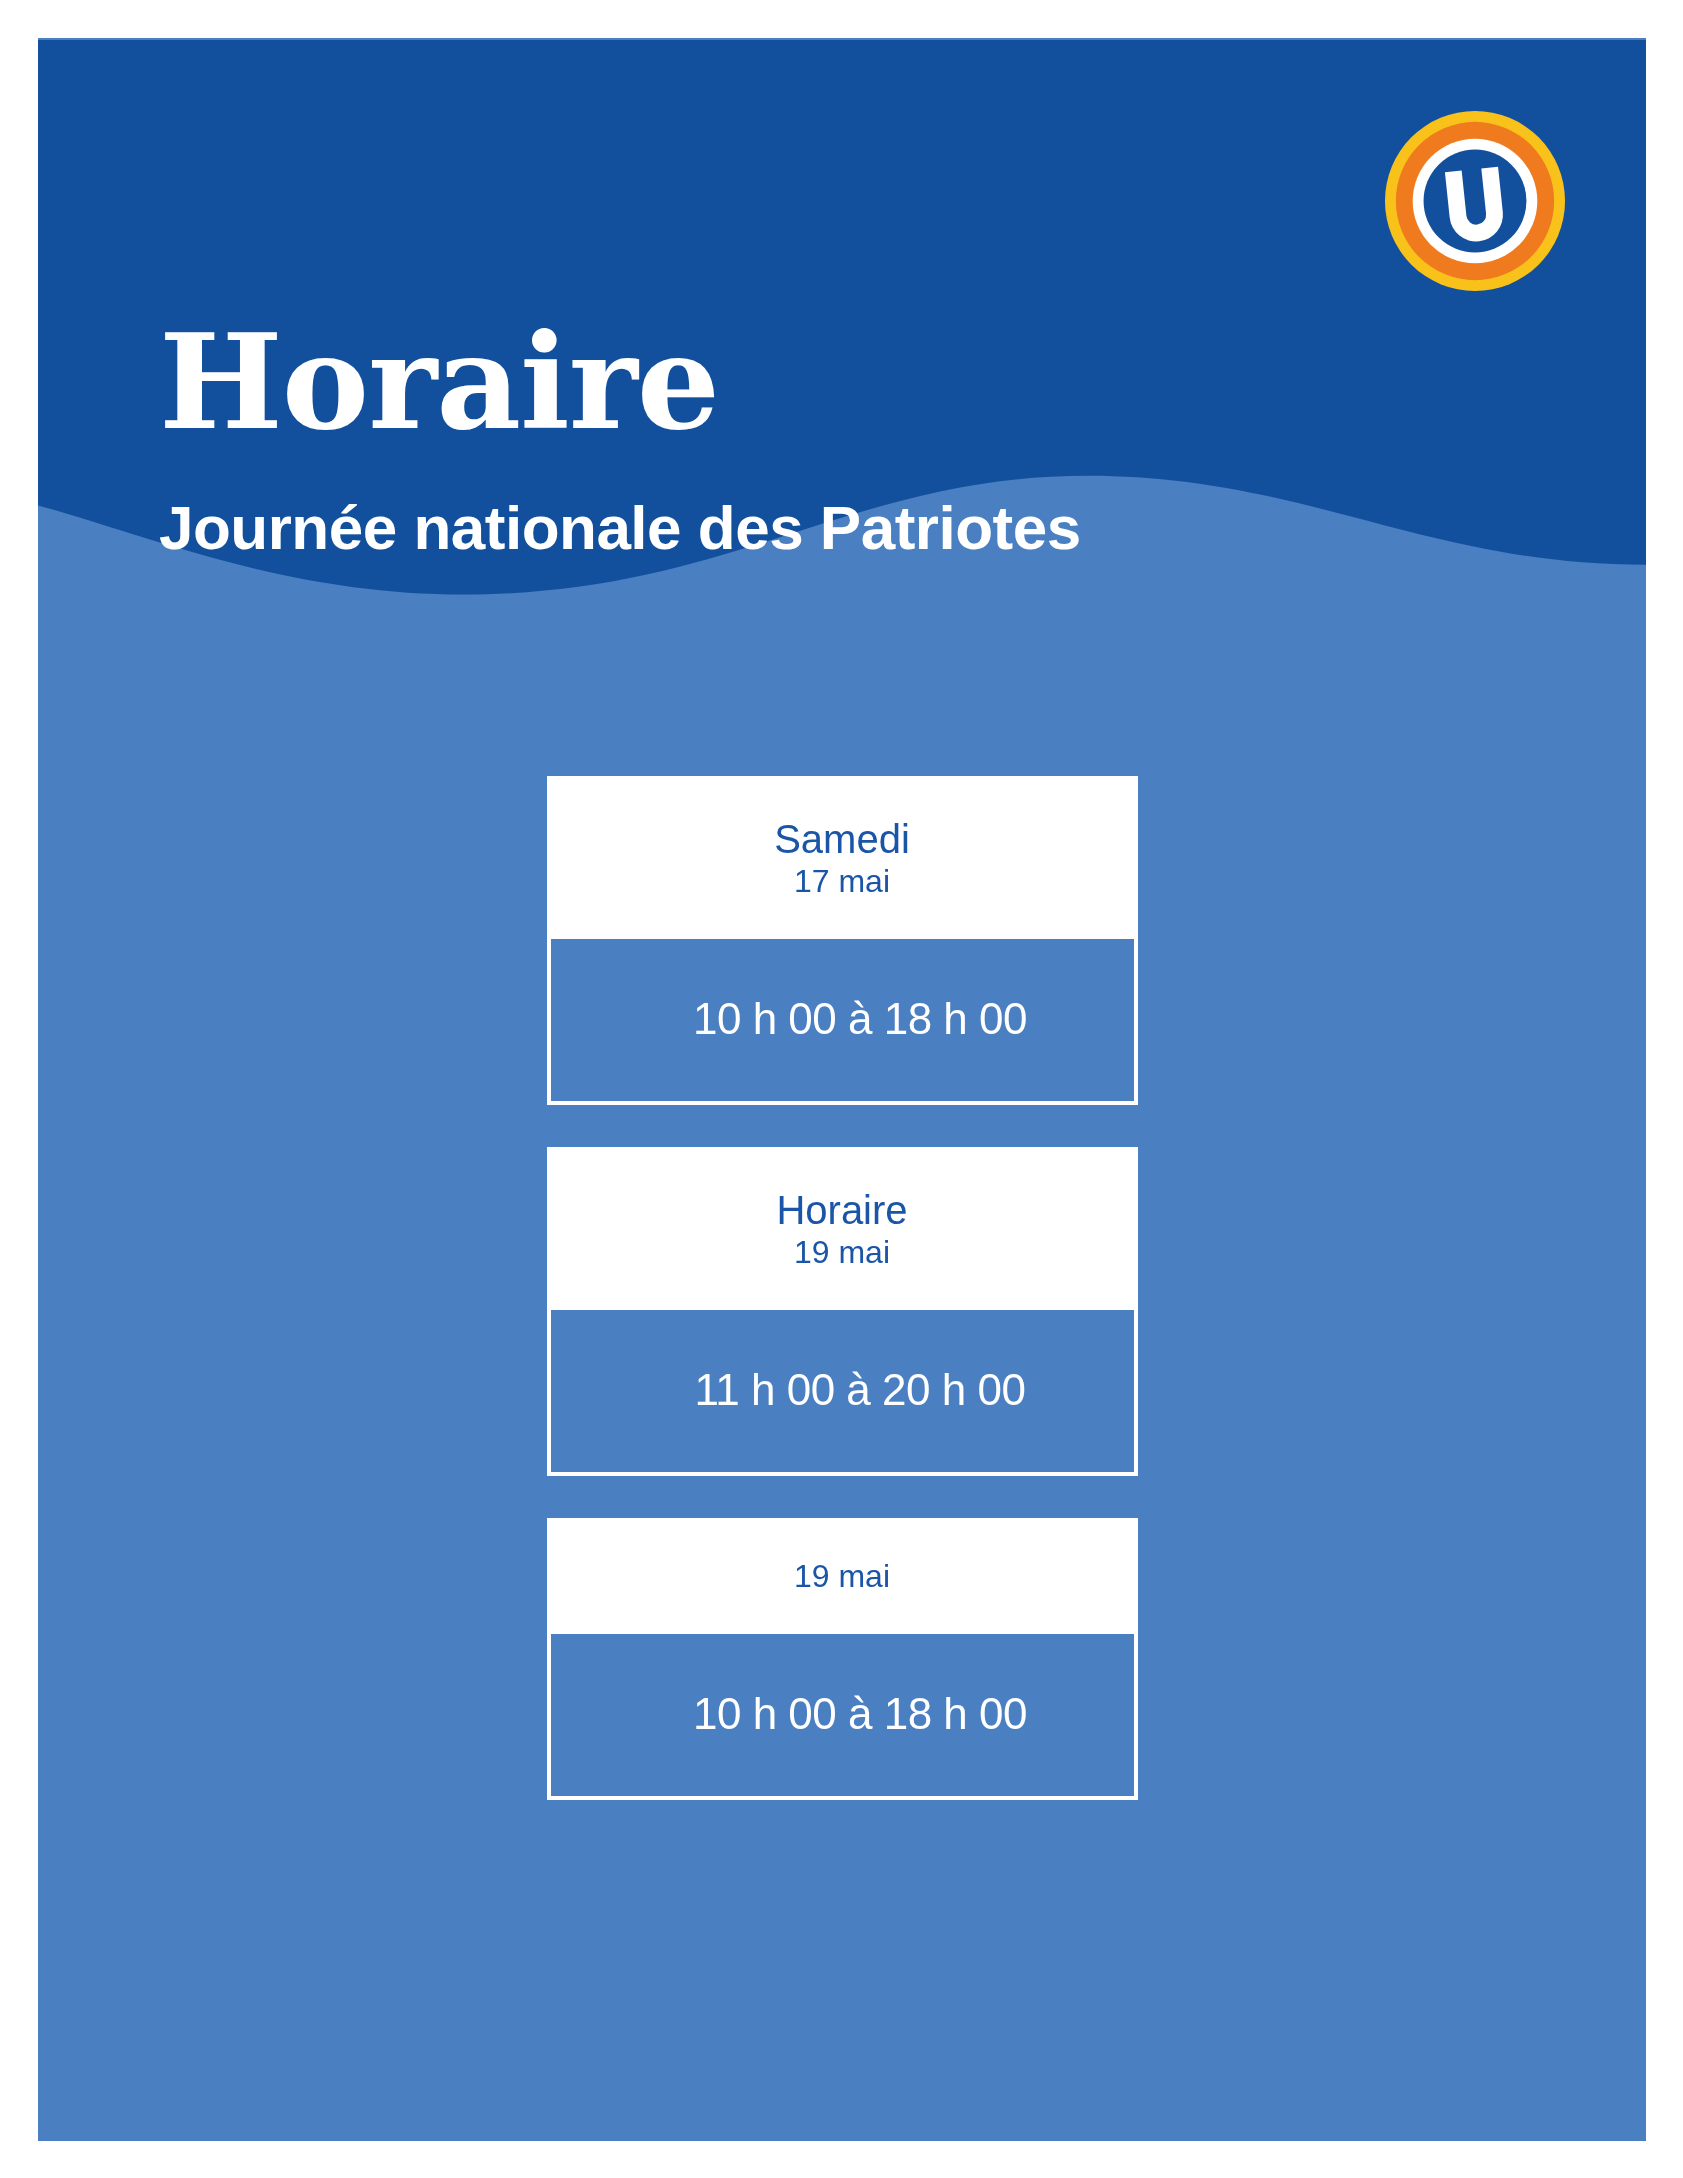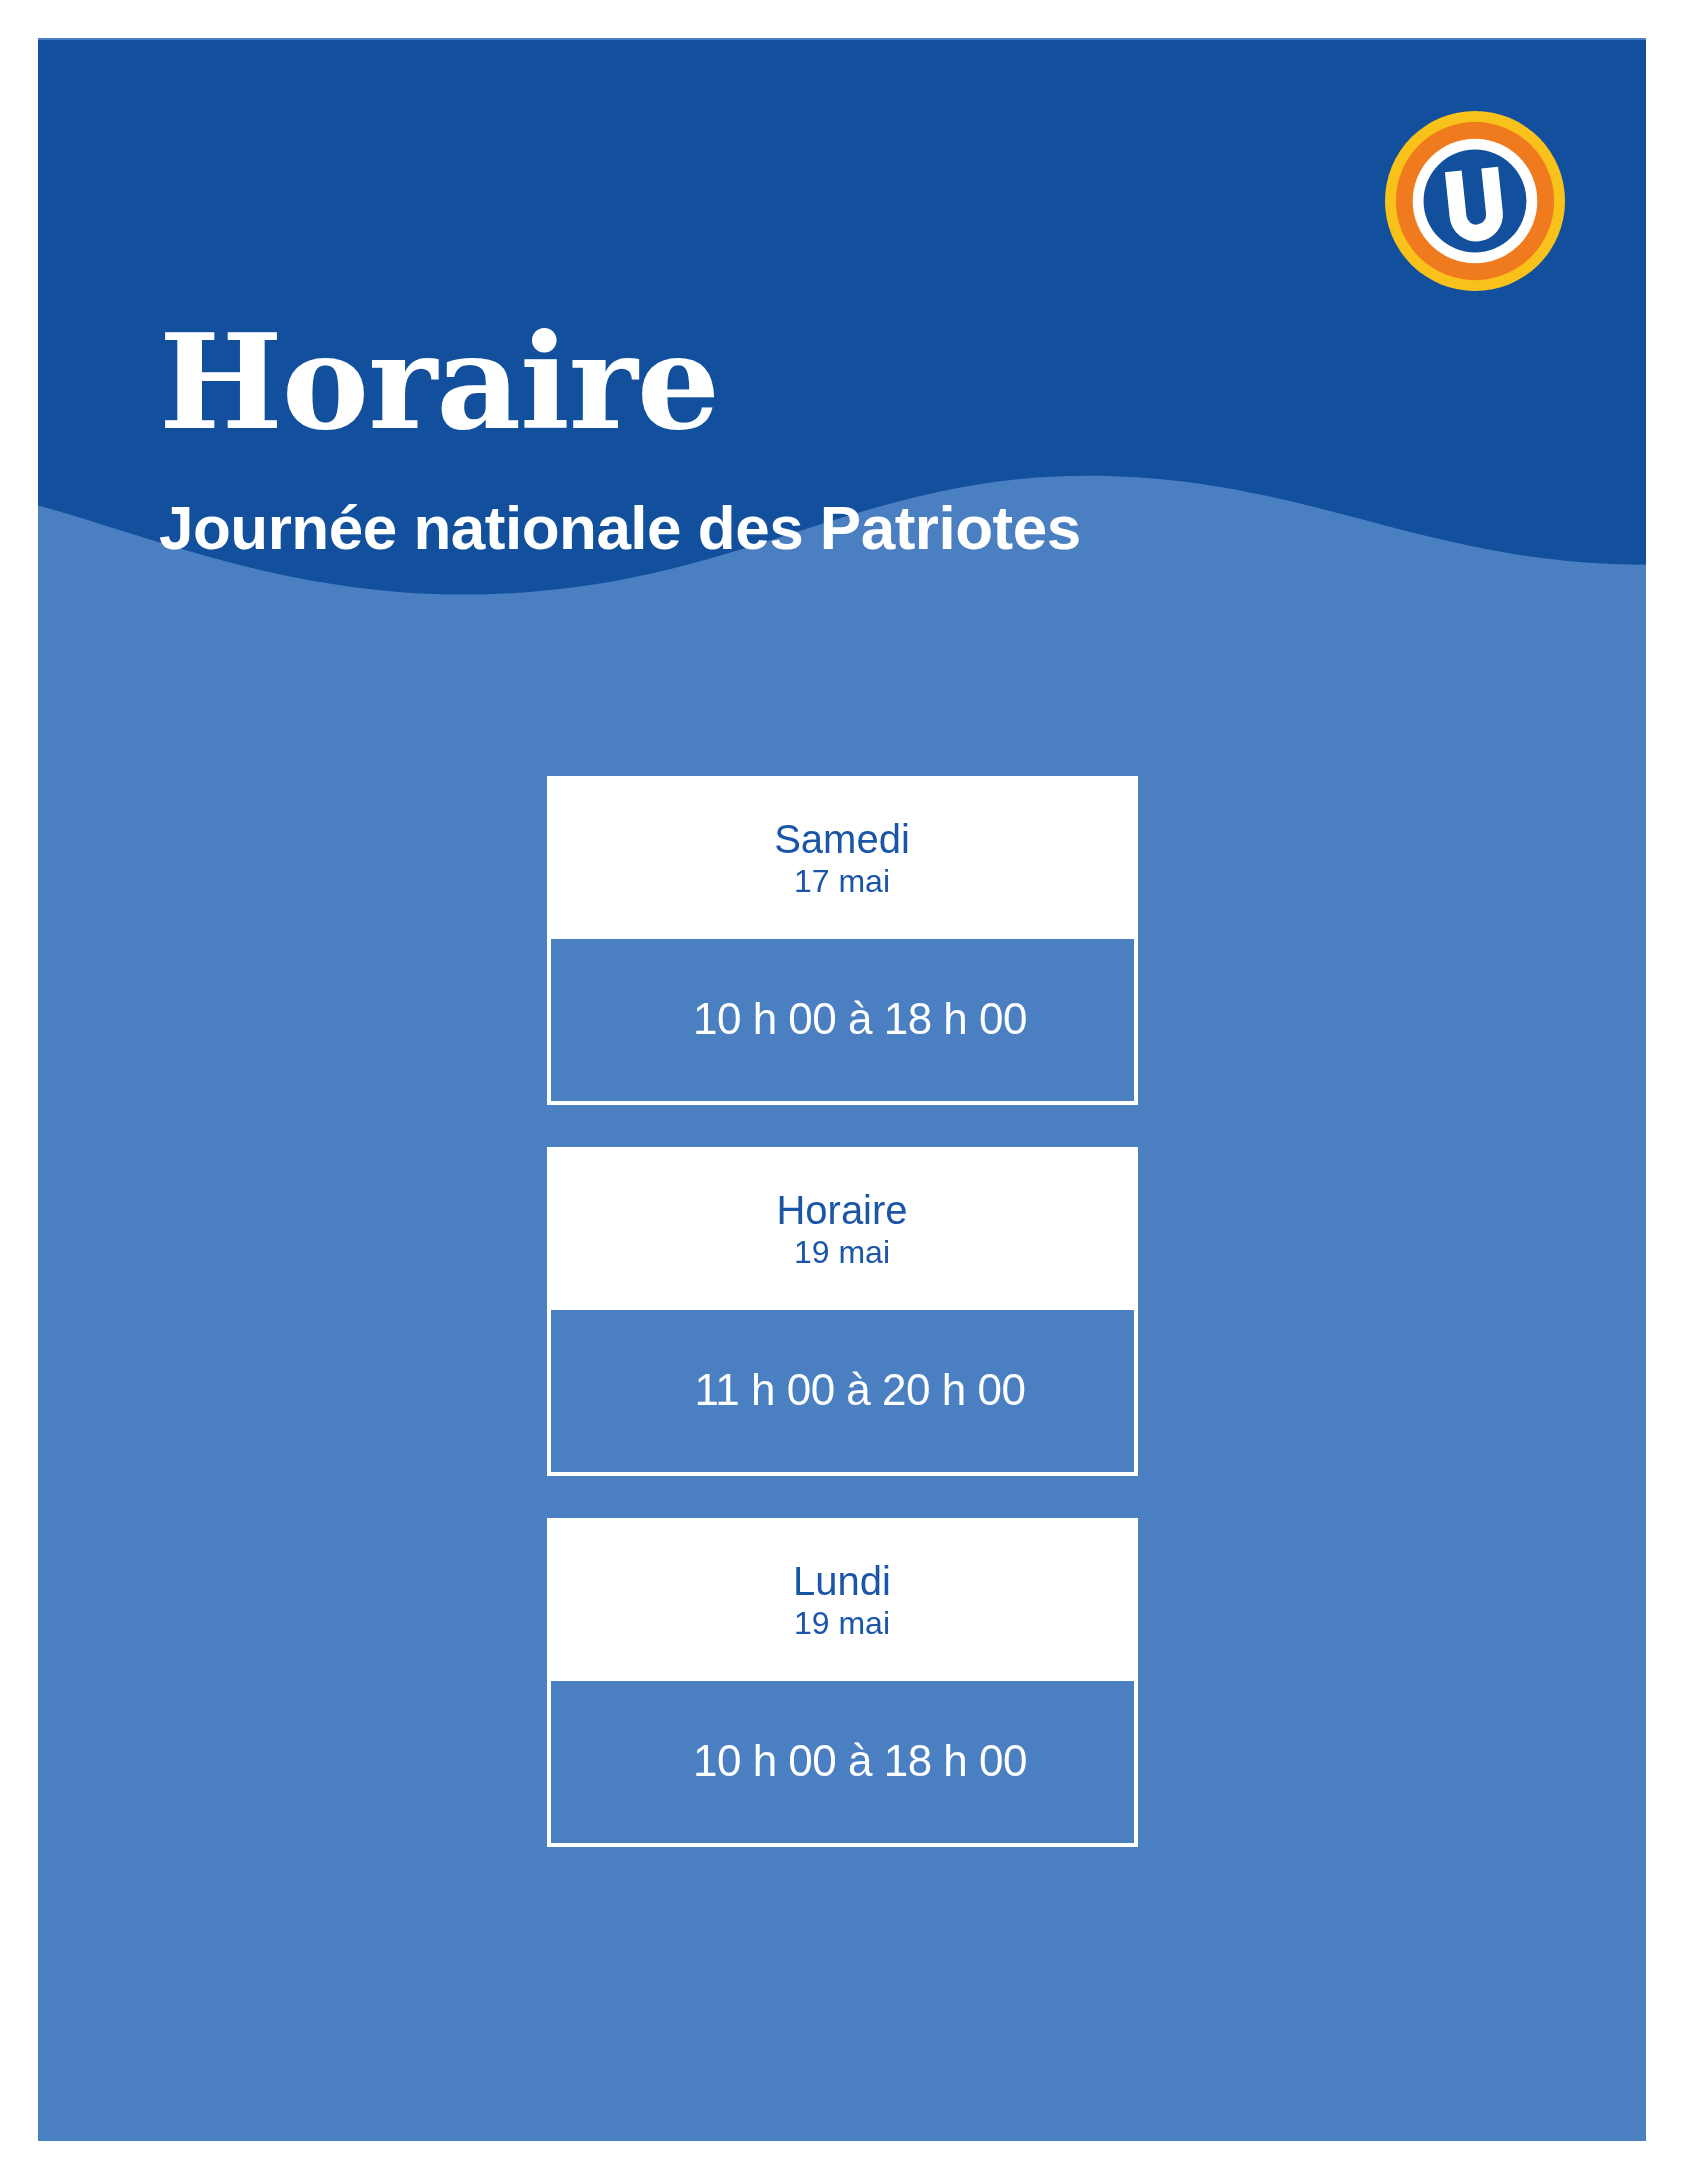--- a/index.html
+++ b/index.html
@@ -177,21 +177,20 @@
           <div class="day-name">Horaire</div>
           <div class="day-date">19 mai</div>
         </div>
         <div class="day-hours-wrap">
           <div class="day-hours">11 h 00 à 20 h 00</div>
         </div>
       </div>
 
       <div class="day-card">
         <div class="day-head">
-          <div class="day-name">Lundi</div>
           <div class="day-date">19 mai</div>
         </div>
         <div class="day-hours-wrap">
           <div class="day-hours">10 h 00 à 18 h 00</div>
         </div>
       </div>
 
     </div>
 
   </div>

